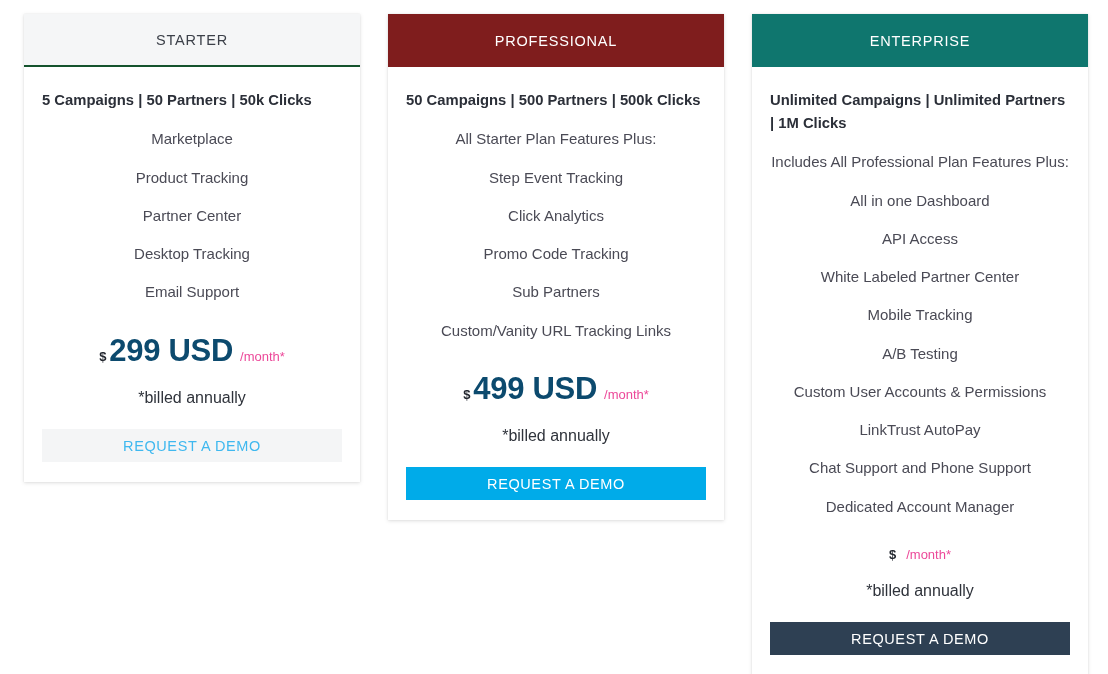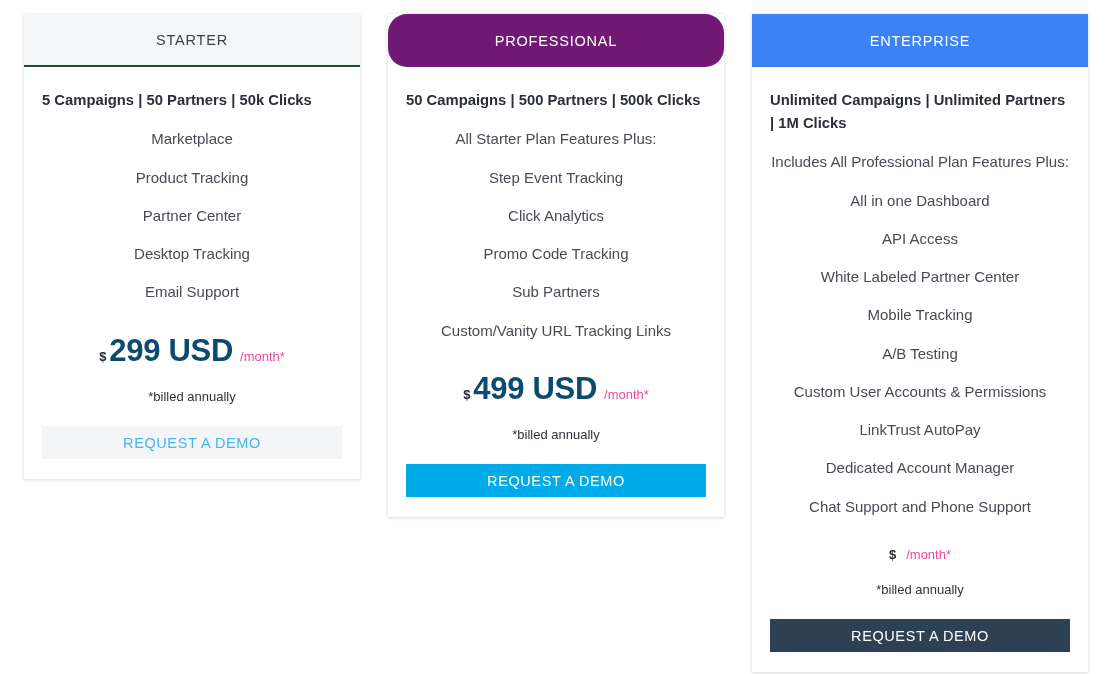--- a/index.html
+++ b/index.html
@@ -41,26 +41,25 @@
     letter-spacing: 0.8px;
     font-weight: 400;
     box-sizing: border-box;
   }
   .card-header.starter {
     background: #f5f6f7;
     color: #3c4049;
     border-bottom: 2px solid #14532d;
   }
   .card-header.professional {
-    background: #701a75;
-    color: #ffffff;
-    border-radius: 19px;
+    background: #7f1d1d;
+    color: #ffffff;
   }
   .card-header.enterprise {
-    background: #3b82f6;
+    background: #0f766e;
     color: #ffffff;
   }
 
   .card-body {
     padding: 22px 18px 20px 18px;
     display: flex;
     flex-direction: column;
     box-sizing: border-box;
   }
 
@@ -105,21 +104,21 @@
     color: #0c4a6e;
     letter-spacing: -0.3px;
   }
   .price-period {
     font-size: 13px;
     color: #ec4899;
     margin-left: 7px;
   }
 
   .billed-note {
-    font-size: 13px;
+    font-size: 16px;
     color: #2f333b;
     text-align: center;
     margin-top: 20px;
   }
 
   .demo-button {
     margin-top: 22px;
     height: 33px;
     display: flex;
     align-items: center;
@@ -205,22 +204,22 @@
       <div class="headline">Unlimited Campaigns | Unlimited Partners | 1M Clicks</div>
       <ul class="features">
         <li>Includes All Professional Plan Features Plus:</li>
         <li>All in one Dashboard</li>
         <li>API Access</li>
         <li>White Labeled Partner Center</li>
         <li>Mobile Tracking</li>
         <li>A/B Testing</li>
         <li>Custom User Accounts &amp; Permissions</li>
         <li>LinkTrust AutoPay</li>
+        <li>Chat Support and Phone Support</li>
         <li>Dedicated Account Manager</li>
-        <li>Chat Support and Phone Support</li>
       </ul>
       <div class="price-row">
         <span class="price-currency">$</span>
         <span class="price-period">/month*</span>
       </div>
       <div class="billed-note">*billed annually</div>
       <button class="demo-button enterprise">REQUEST A DEMO</button>
     </div>
   </div>
 

